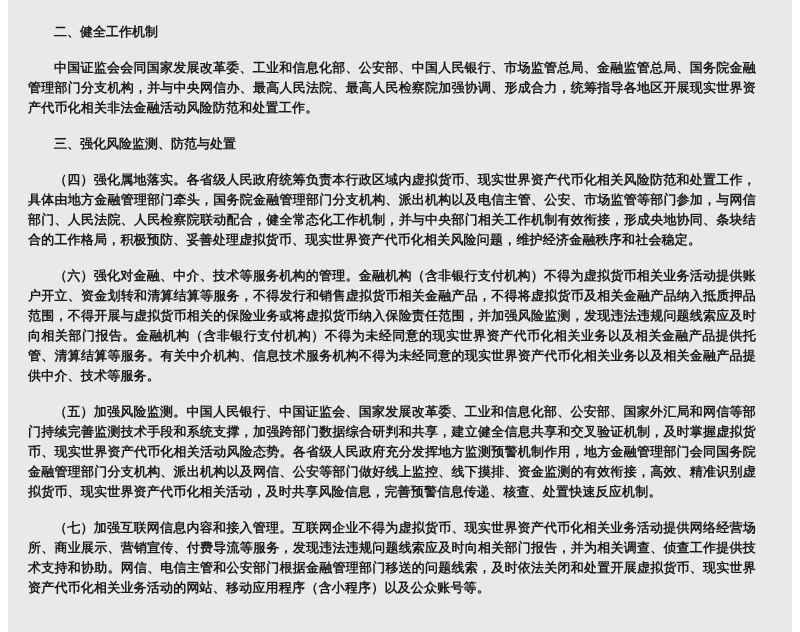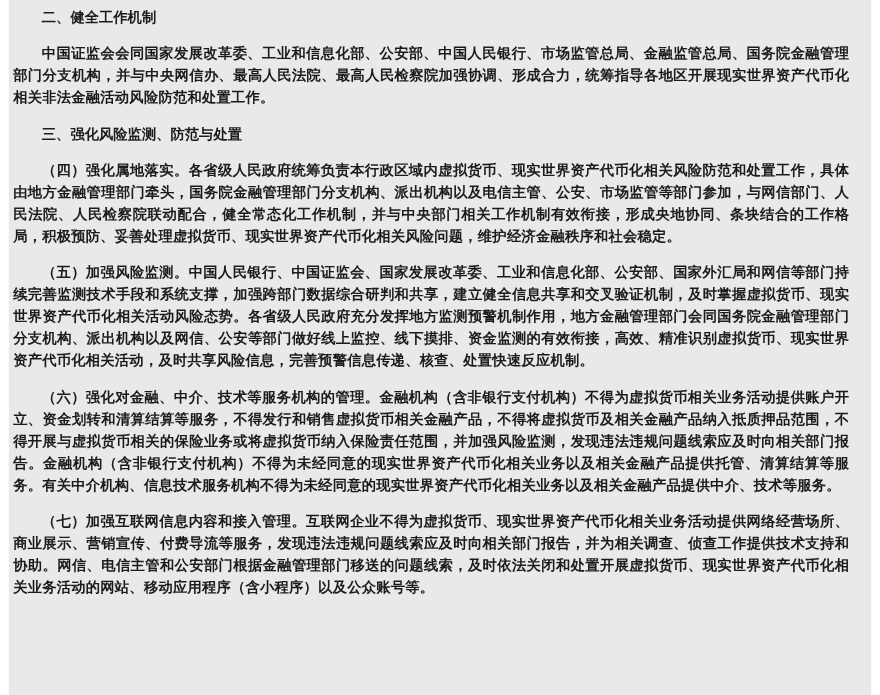--- a/index.html
+++ b/index.html
@@ -23,37 +23,37 @@
     background: #e9e9e9;
     padding: 6px 20px 0 4px;
     box-sizing: border-box;
   }
   .doc-block {
     color: #1b1b1b;
     font-size: 13px;
     line-height: 20px;
     font-weight: 700;
     text-indent: 2em;
-    margin: 0;
+    margin: 16px;
   }
   .doc-block + .doc-block {
     margin-top: 13px;
   }
   .doc-heading {
     text-align: left;
   }
   .doc-para {
     text-align: justify;
     letter-spacing: 0.2px;
   }
 </style>
 </head>
 <body>
 
 <div class="doc-page">
   <div class="doc-block doc-heading">二、健全工作机制</div>
   <div class="doc-block doc-para">中国证监会会同国家发展改革委、工业和信息化部、公安部、中国人民银行、市场监管总局、金融监管总局、国务院金融管理部门分支机构，并与中央网信办、最高人民法院、最高人民检察院加强协调、形成合力，统筹指导各地区开展现实世界资产代币化相关非法金融活动风险防范和处置工作。</div>
   <div class="doc-block doc-heading">三、强化风险监测、防范与处置</div>
   <div class="doc-block doc-para">（四）强化属地落实。各省级人民政府统筹负责本行政区域内虚拟货币、现实世界资产代币化相关风险防范和处置工作，具体由地方金融管理部门牵头，国务院金融管理部门分支机构、派出机构以及电信主管、公安、市场监管等部门参加，与网信部门、人民法院、人民检察院联动配合，健全常态化工作机制，并与中央部门相关工作机制有效衔接，形成央地协同、条块结合的工作格局，积极预防、妥善处理虚拟货币、现实世界资产代币化相关风险问题，维护经济金融秩序和社会稳定。</div>
+  <div class="doc-block doc-para">（六）强化对金融、中介、技术等服务机构的管理。金融机构（含非银行支付机构）不得为虚拟货币相关业务活动提供账户开立、资金划转和清算结算等服务，不得发行和销售虚拟货币相关金融产品，不得将虚拟货币及相关金融产品纳入抵质押品范围，不得开展与虚拟货币相关的保险业务或将虚拟货币纳入保险责任范围，并加强风险监测，发现违法违规问题线索应及时向相关部门报告。金融机构（含非银行支付机构）不得为未经同意的现实世界资产代币化相关业务以及相关金融产品提供托管、清算结算等服务。有关中介机构、信息技术服务机构不得为未经同意的现实世界资产代币化相关业务以及相关金融产品提供中介、技术等服务。</div>
   <div class="doc-block doc-para">（五）加强风险监测。中国人民银行、中国证监会、国家发展改革委、工业和信息化部、公安部、国家外汇局和网信等部门持续完善监测技术手段和系统支撑，加强跨部门数据综合研判和共享，建立健全信息共享和交叉验证机制，及时掌握虚拟货币、现实世界资产代币化相关活动风险态势。各省级人民政府充分发挥地方监测预警机制作用，地方金融管理部门会同国务院金融管理部门分支机构、派出机构以及网信、公安等部门做好线上监控、线下摸排、资金监测的有效衔接，高效、精准识别虚拟货币、现实世界资产代币化相关活动，及时共享风险信息，完善预警信息传递、核查、处置快速反应机制。</div>
-  <div class="doc-block doc-para">（六）强化对金融、中介、技术等服务机构的管理。金融机构（含非银行支付机构）不得为虚拟货币相关业务活动提供账户开立、资金划转和清算结算等服务，不得发行和销售虚拟货币相关金融产品，不得将虚拟货币及相关金融产品纳入抵质押品范围，不得开展与虚拟货币相关的保险业务或将虚拟货币纳入保险责任范围，并加强风险监测，发现违法违规问题线索应及时向相关部门报告。金融机构（含非银行支付机构）不得为未经同意的现实世界资产代币化相关业务以及相关金融产品提供托管、清算结算等服务。有关中介机构、信息技术服务机构不得为未经同意的现实世界资产代币化相关业务以及相关金融产品提供中介、技术等服务。</div>
   <div class="doc-block doc-para">（七）加强互联网信息内容和接入管理。互联网企业不得为虚拟货币、现实世界资产代币化相关业务活动提供网络经营场所、商业展示、营销宣传、付费导流等服务，发现违法违规问题线索应及时向相关部门报告，并为相关调查、侦查工作提供技术支持和协助。网信、电信主管和公安部门根据金融管理部门移送的问题线索，及时依法关闭和处置开展虚拟货币、现实世界资产代币化相关业务活动的网站、移动应用程序（含小程序）以及公众账号等。</div>
 </div>
 
 </body></html>

